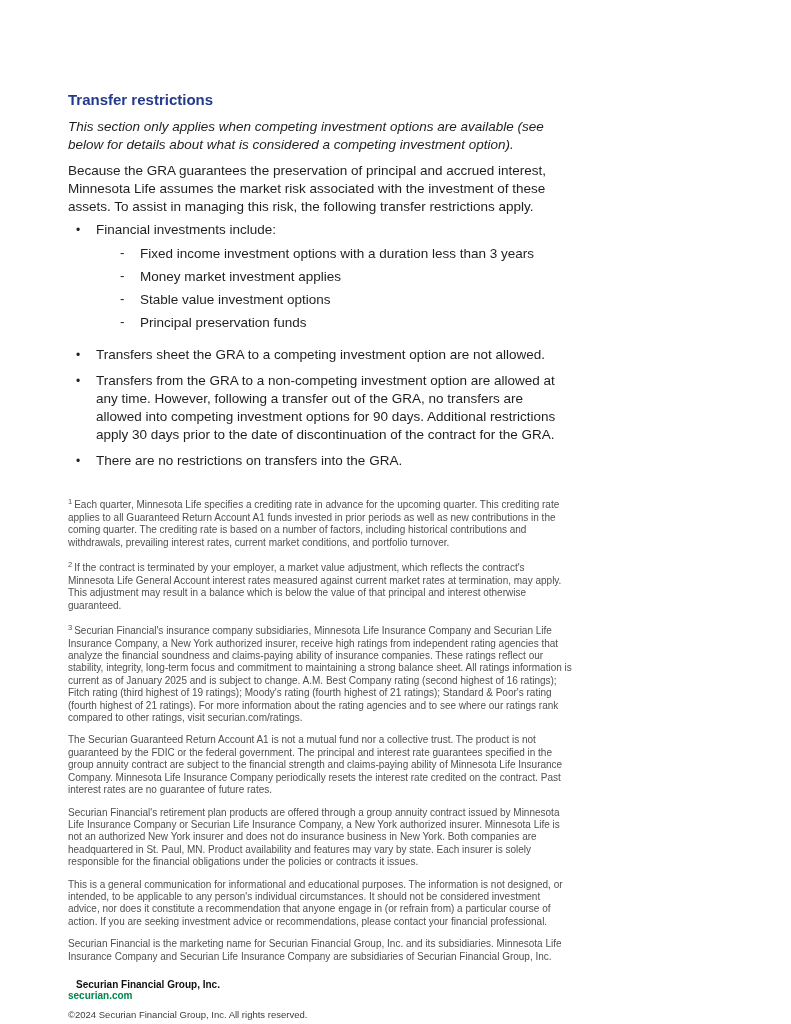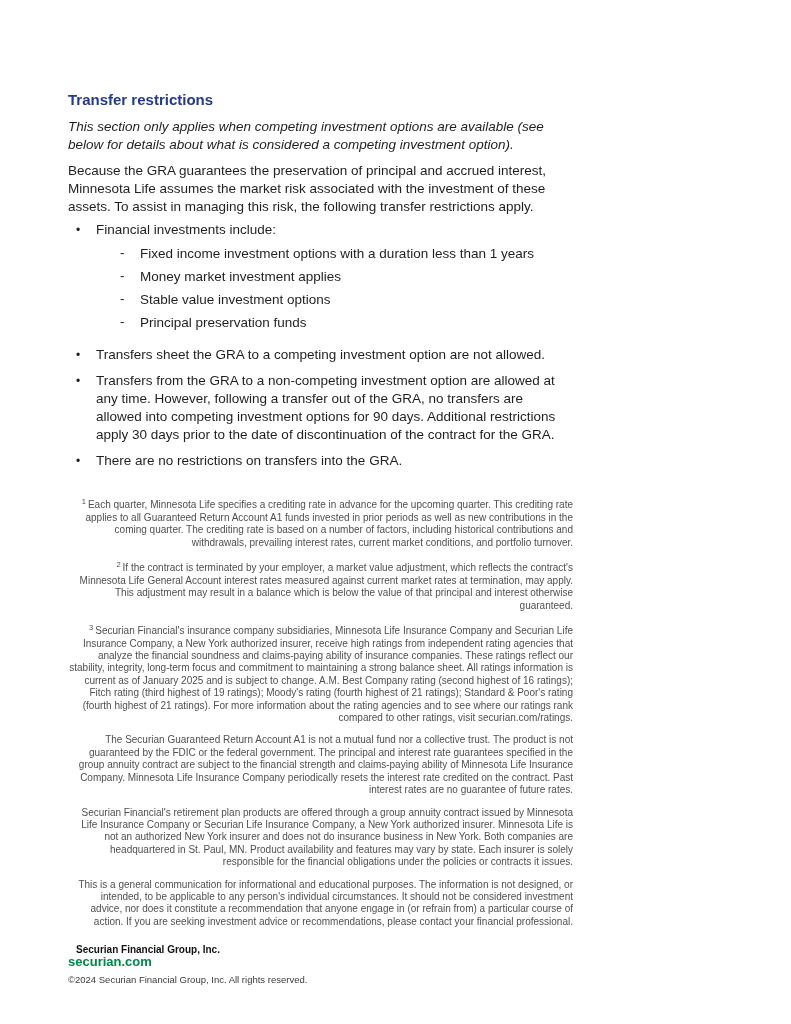--- a/index.html
+++ b/index.html
@@ -71,42 +71,41 @@
   .sub-text { flex: 1; }
   .fineprint {
     margin-top: 26px;
     width: 505px;
     color: #4f4f51;
   }
   .footnote, .disclaimer {
     font-size: 10px;
     line-height: 12.4px;
     margin: 0 0 10px 0;
-    text-align: right;
   }
   .footnote sup {
     font-size: 7.5px;
     margin-right: 2px;
   }
   .footer {
     margin-top: 16px;
     font-size: 9.5px;
     line-height: 11.5px;
     color: #3c3c3e;
   }
   .footer-company {
     font-weight: bold;
     color: #111111;
     font-size: 10px;
     margin-left: 8px;
   }
   .footer-link {
     color: #00854a;
     font-weight: bold;
-    font-size: 13px;
+    font-size: 10px;
     text-decoration: none;
     display: inline-block;
     margin-bottom: 7px;
   }
   .footer-block { margin-bottom: 7px; }
   .footer-line { display: block; }
 </style>
 </head>
 <body>
 
@@ -121,21 +120,21 @@
 
     <div class="bullet-list">
 
       <div class="bullet-item">
         <span class="bullet-glyph">•</span>
         <span class="bullet-text">
           <span>Financial investments include:</span>
           <span class="sub-list" style="display:block;">
             <span class="sub-item">
               <span class="sub-glyph">-</span>
-              <span class="sub-text">Fixed income investment options with a duration less than 1 years</span>
+              <span class="sub-text">Fixed income investment options with a duration less than 3 years</span>
             </span>
             <span class="sub-item">
               <span class="sub-glyph">-</span>
               <span class="sub-text">Money market investment applies</span>
             </span>
             <span class="sub-item">
               <span class="sub-glyph">-</span>
               <span class="sub-text">Stable value investment options</span>
             </span>
             <span class="sub-item">
@@ -173,20 +172,21 @@
         <sup>2</sup><span>If the contract is terminated by your employer, a market value adjustment, which reflects the contract's Minnesota Life General Account interest rates measured against current market rates at termination, may apply. This adjustment may result in a balance which is below the value of that principal and interest otherwise guaranteed.</span>
       </p>
 
       <p class="footnote">
         <sup>3</sup><span>Securian Financial's insurance company subsidiaries, Minnesota Life Insurance Company and Securian Life Insurance Company, a New York authorized insurer, receive high ratings from independent rating agencies that analyze the financial soundness and claims-paying ability of insurance companies. These ratings reflect our stability, integrity, long-term focus and commitment to maintaining a strong balance sheet. All ratings information is current as of January 2025 and is subject to change. A.M. Best Company rating (second highest of 16 ratings); Fitch rating (third highest of 19 ratings); Moody's rating (fourth highest of 21 ratings); Standard &amp; Poor's rating (fourth highest of 21 ratings). For more information about the rating agencies and to see where our ratings rank compared to other ratings, visit securian.com/ratings.</span>
       </p>
 
       <p class="disclaimer">The Securian Guaranteed Return Account A1 is not a mutual fund nor a collective trust. The product is not guaranteed by the FDIC or the federal government. The principal and interest rate guarantees specified in the group annuity contract are subject to the financial strength and claims-paying ability of Minnesota Life Insurance Company. Minnesota Life Insurance Company periodically resets the interest rate credited on the contract. Past interest rates are no guarantee of future rates.</p>
       <p class="disclaimer">Securian Financial's retirement plan products are offered through a group annuity contract issued by Minnesota Life Insurance Company or Securian Life Insurance Company, a New York authorized insurer. Minnesota Life is not an authorized New York insurer and does not do insurance business in New York. Both companies are headquartered in St. Paul, MN. Product availability and features may vary by state. Each insurer is solely responsible for the financial obligations under the policies or contracts it issues.</p>
       <p class="disclaimer">This is a general communication for informational and educational purposes. The information is not designed, or intended, to be applicable to any person's individual circumstances. It should not be considered investment advice, nor does it constitute a recommendation that anyone engage in (or refrain from) a particular course of action. If you are seeking investment advice or recommendations, please contact your financial professional.</p>
+      <p class="disclaimer">Securian Financial is the marketing name for Securian Financial Group, Inc. and its subsidiaries. Minnesota Life Insurance Company and Securian Life Insurance Company are subsidiaries of Securian Financial Group, Inc.</p>
 
       <div class="footer">
         <span class="footer-line footer-company">Securian Financial Group, Inc.</span>
         <a class="footer-link" href="#">securian.com</a>
 
         <div class="footer-block">
           <span class="footer-line">©2024 Securian Financial Group, Inc. All rights reserved.</span>
         </div>
 
         

